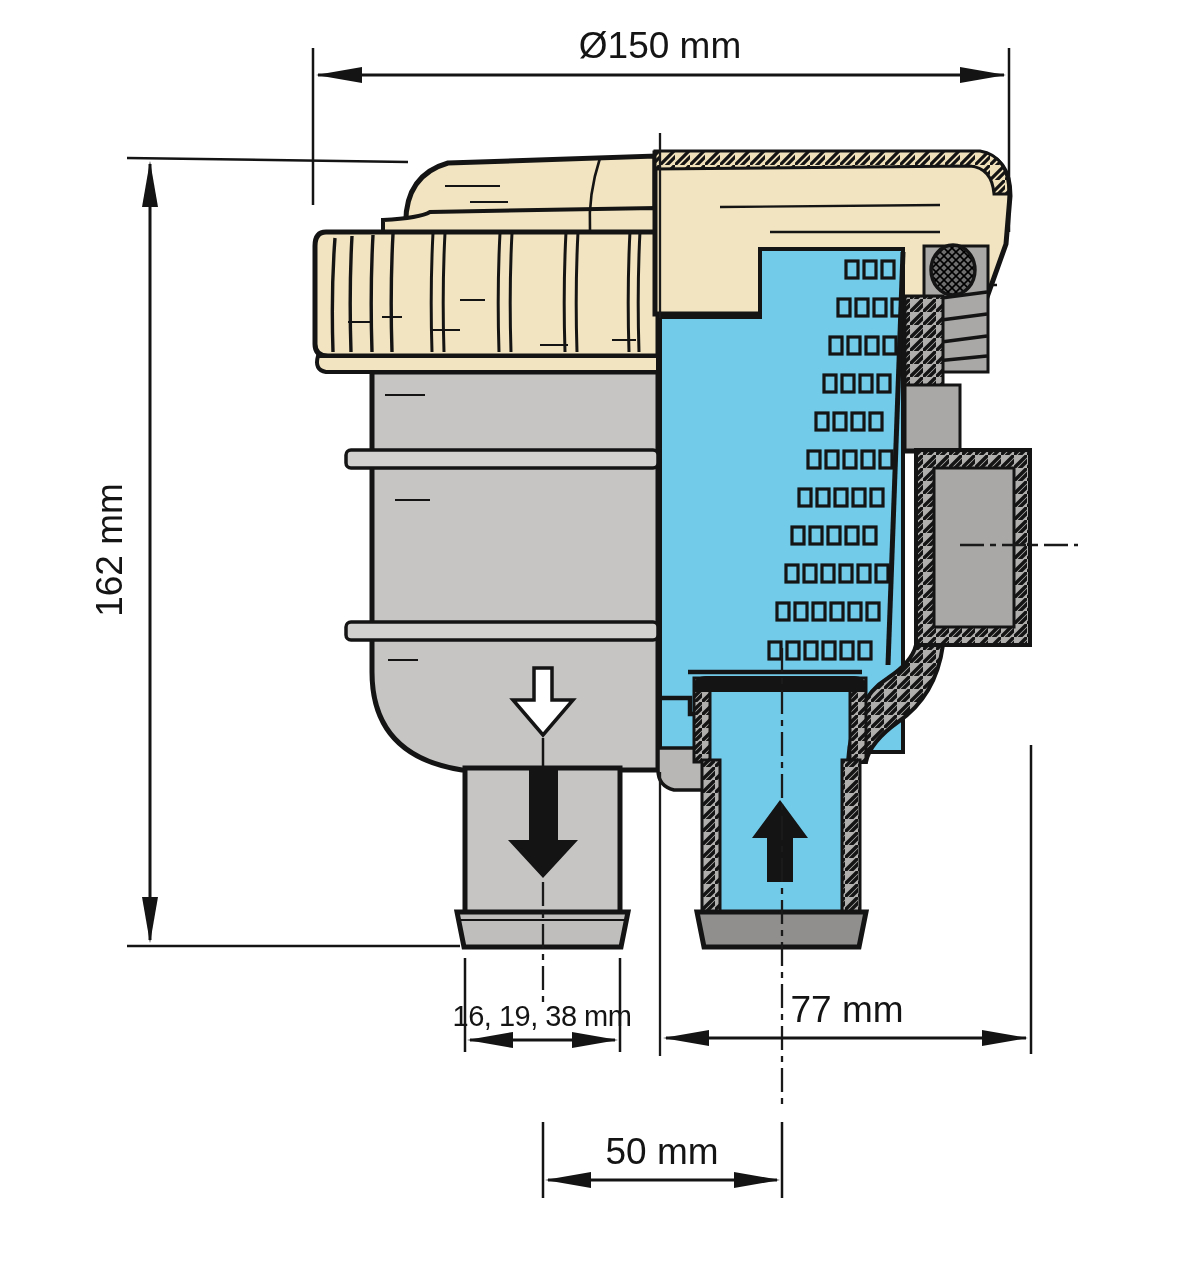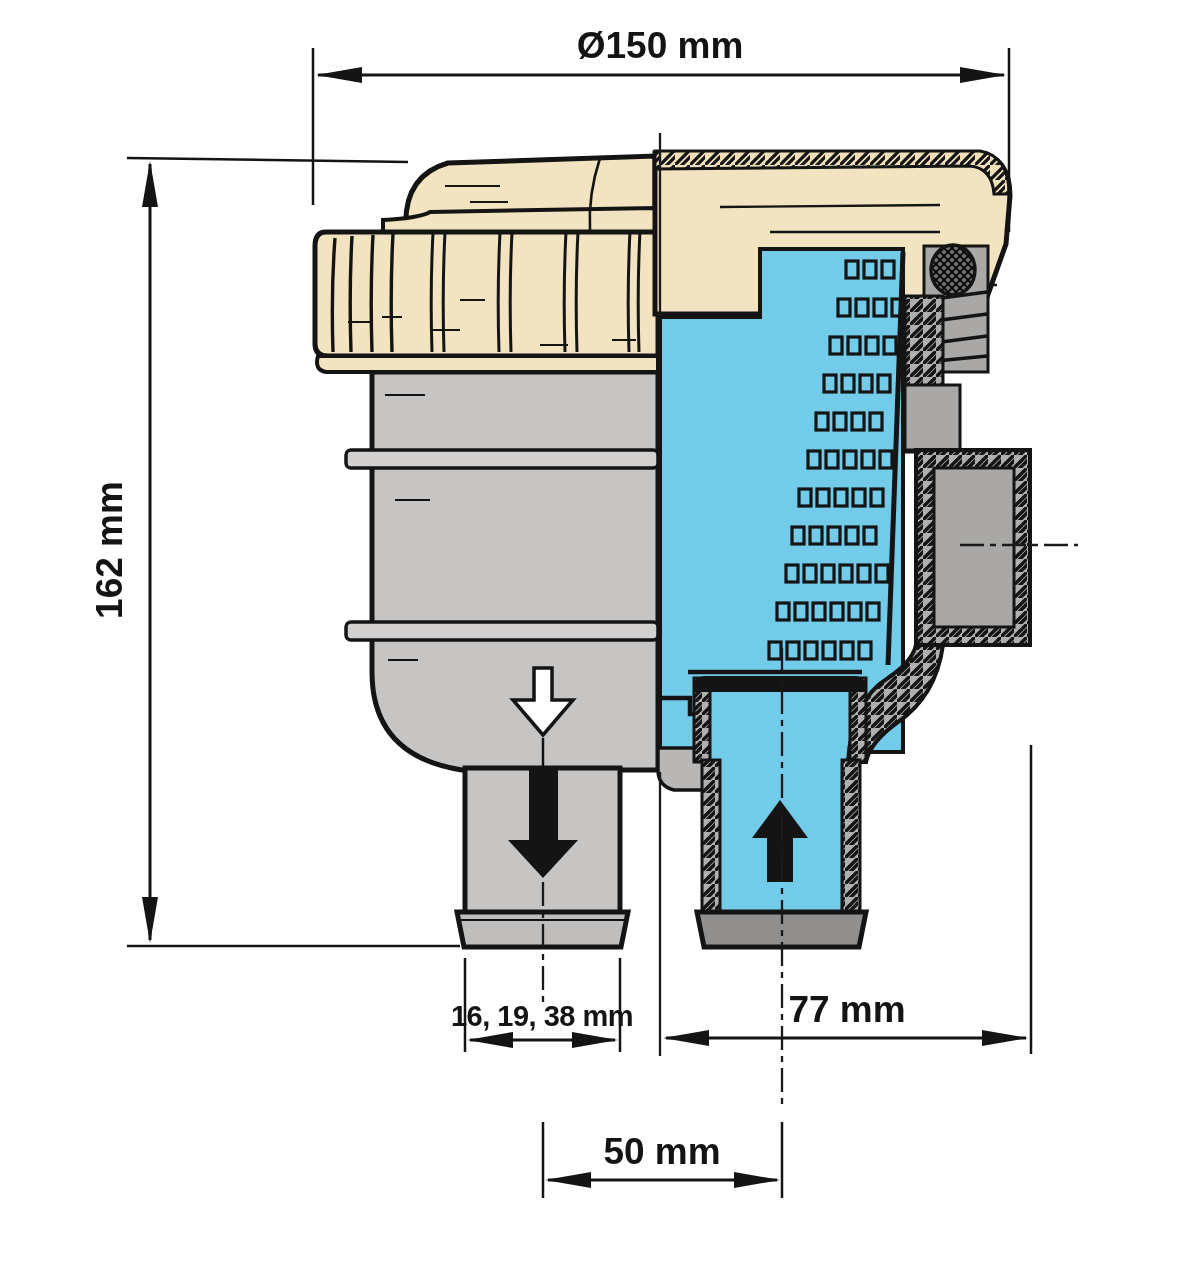--- a/index.html
+++ b/index.html
@@ -1,17 +1,17 @@
 <!DOCTYPE html>
 <html><head>
 <meta charset="utf-8">
 <style>
   html,body{margin:0;padding:0;background:#ffffff;}
   .stage{width:1200px;height:1276px;background:#fff;position:relative;overflow:hidden;
-         font-family:"Liberation Sans", sans-serif;font-weight:bold;}
+         font-family:"Liberation Sans", sans-serif;}
   svg{display:block;}
   text{font-family:"Liberation Sans", sans-serif; fill:#141414;}
   .dim-label{font-size:37px;}
   .dim-label-small{font-size:29px;letter-spacing:-0.5px;}
   .outline{stroke:#141414;}
 </style>
 </head>
 <body>
 
 <div class="stage">

